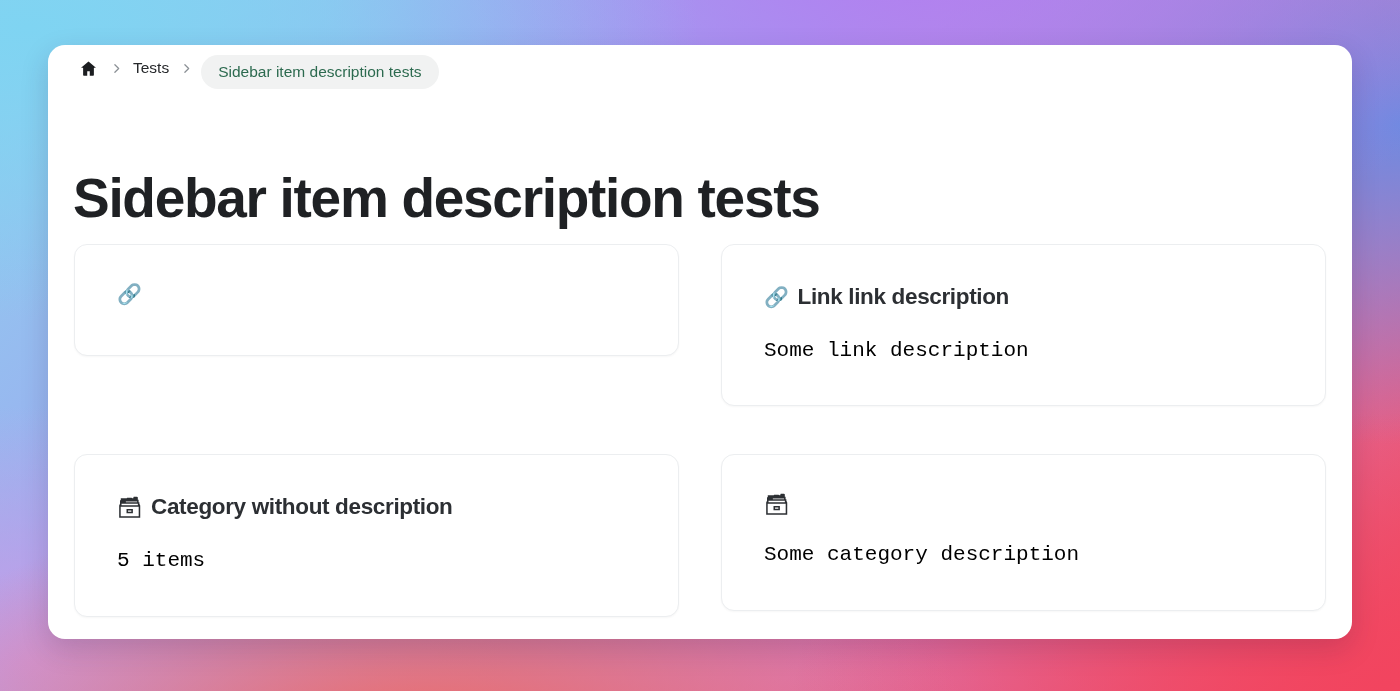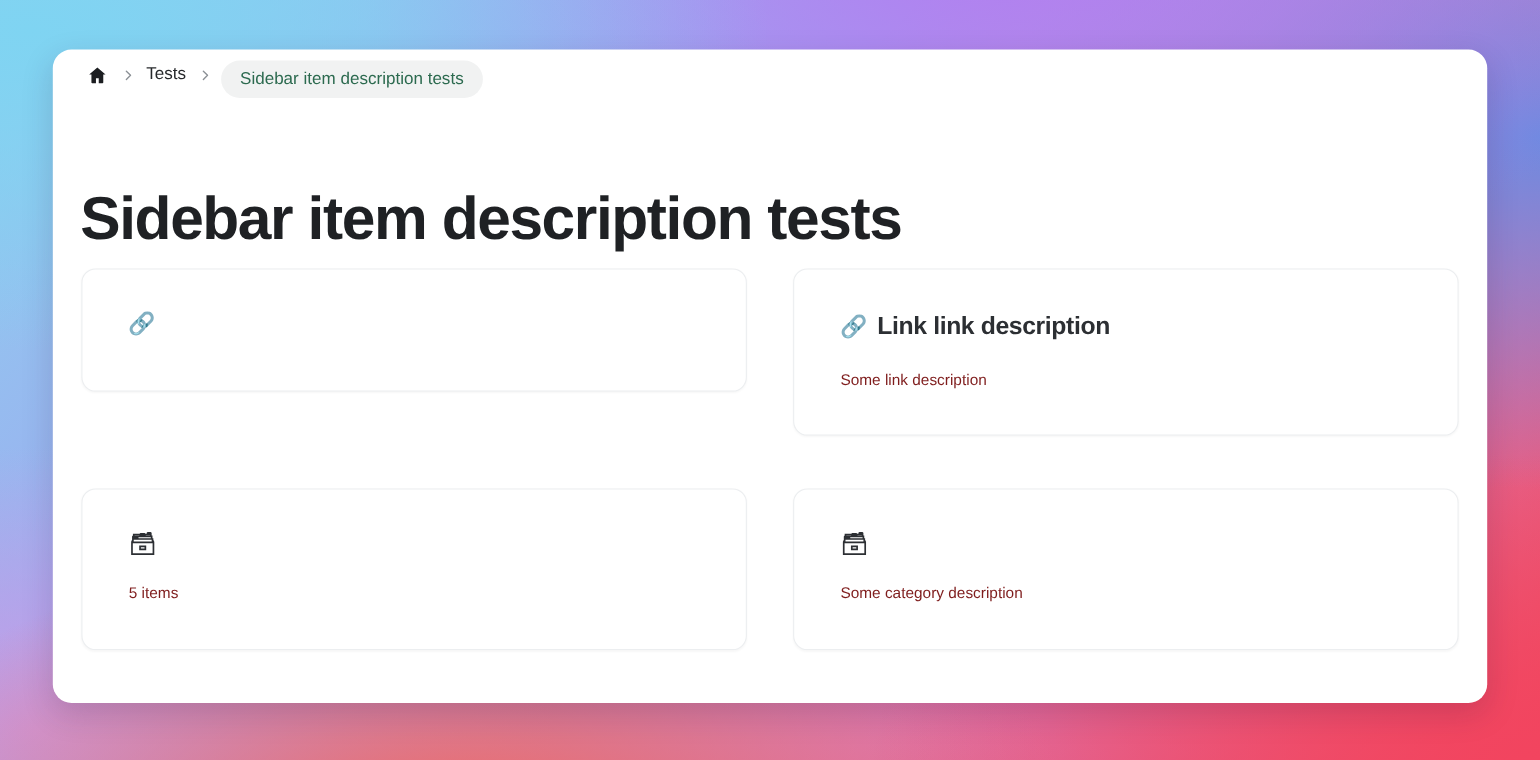--- a/index.html
+++ b/index.html
@@ -126,23 +126,24 @@
   }
   .card-emoji {
     font-family: "DejaVu Sans", sans-serif;
     font-size: 20px;
     line-height: 1;
     display: inline-block;
     filter: saturate(1.05);
   }
   .card-sub {
     margin-top: 26px;
-    font-size: 14px;
-    color: #7f1d1d;
+    font-size: 21px;
+    color: #000000;
     line-height: 1.4;
+    font-family: Liberation Mono, monospace;
   }
 </style>
 </head>
 <body>
 
 <div class="panel">
 
   <nav class="breadcrumb">
     <span class="bc-home">
       <svg width="19" height="19" viewBox="0 0 24 24" aria-hidden="true">
@@ -181,20 +182,21 @@
       <div class="card-head">
         <span class="card-emoji">🔗</span>
         <span>Link link description</span>
       </div>
       <div class="card-sub">Some link description</div>
     </div>
 
     <div class="card">
       <div class="card-head">
         <span class="card-emoji">🗃</span>
+        <span>Category without description</span>
       </div>
       <div class="card-sub">5 items</div>
     </div>
 
     <div class="card">
       <div class="card-head">
         <span class="card-emoji">🗃</span>
       </div>
       <div class="card-sub">Some category description</div>
     </div>

